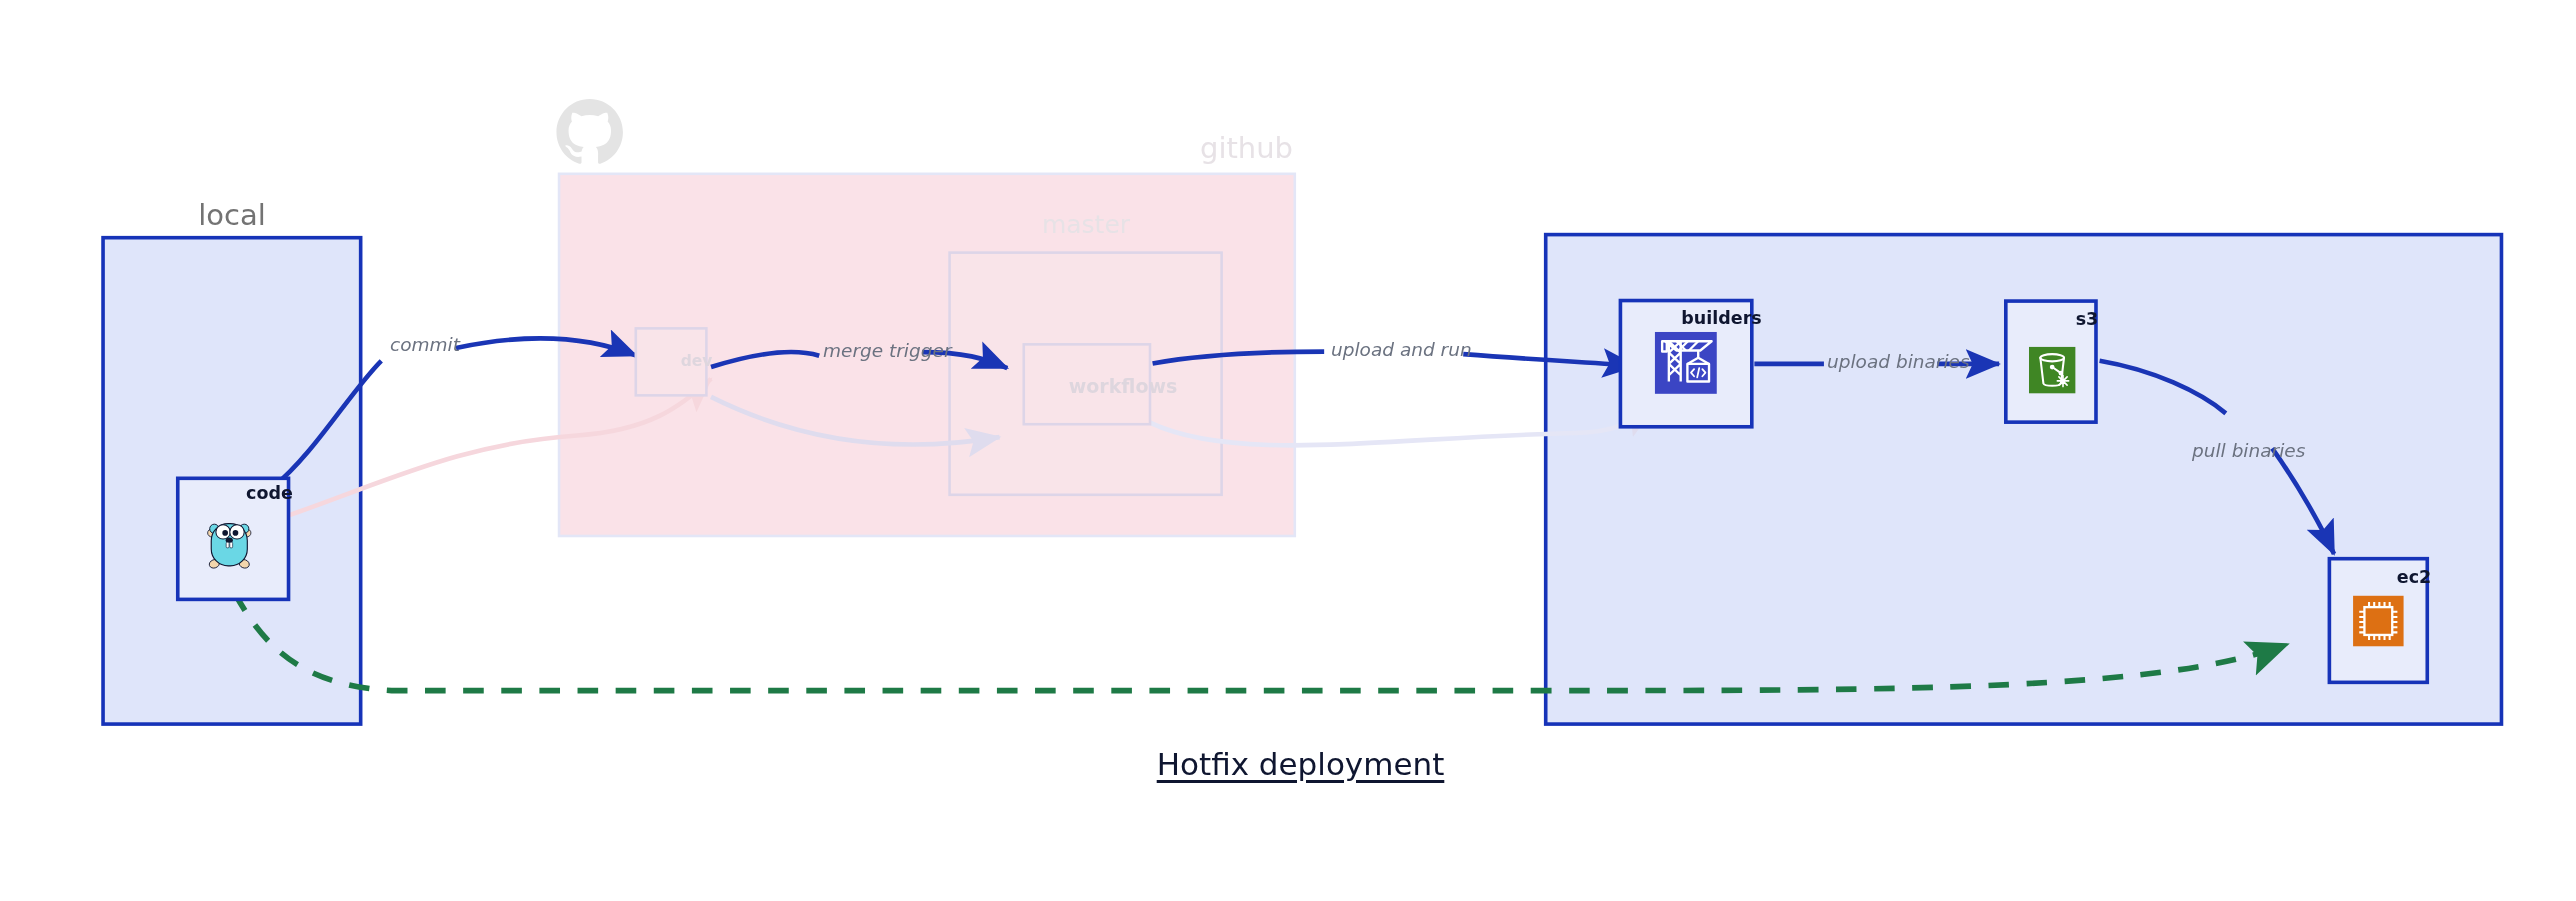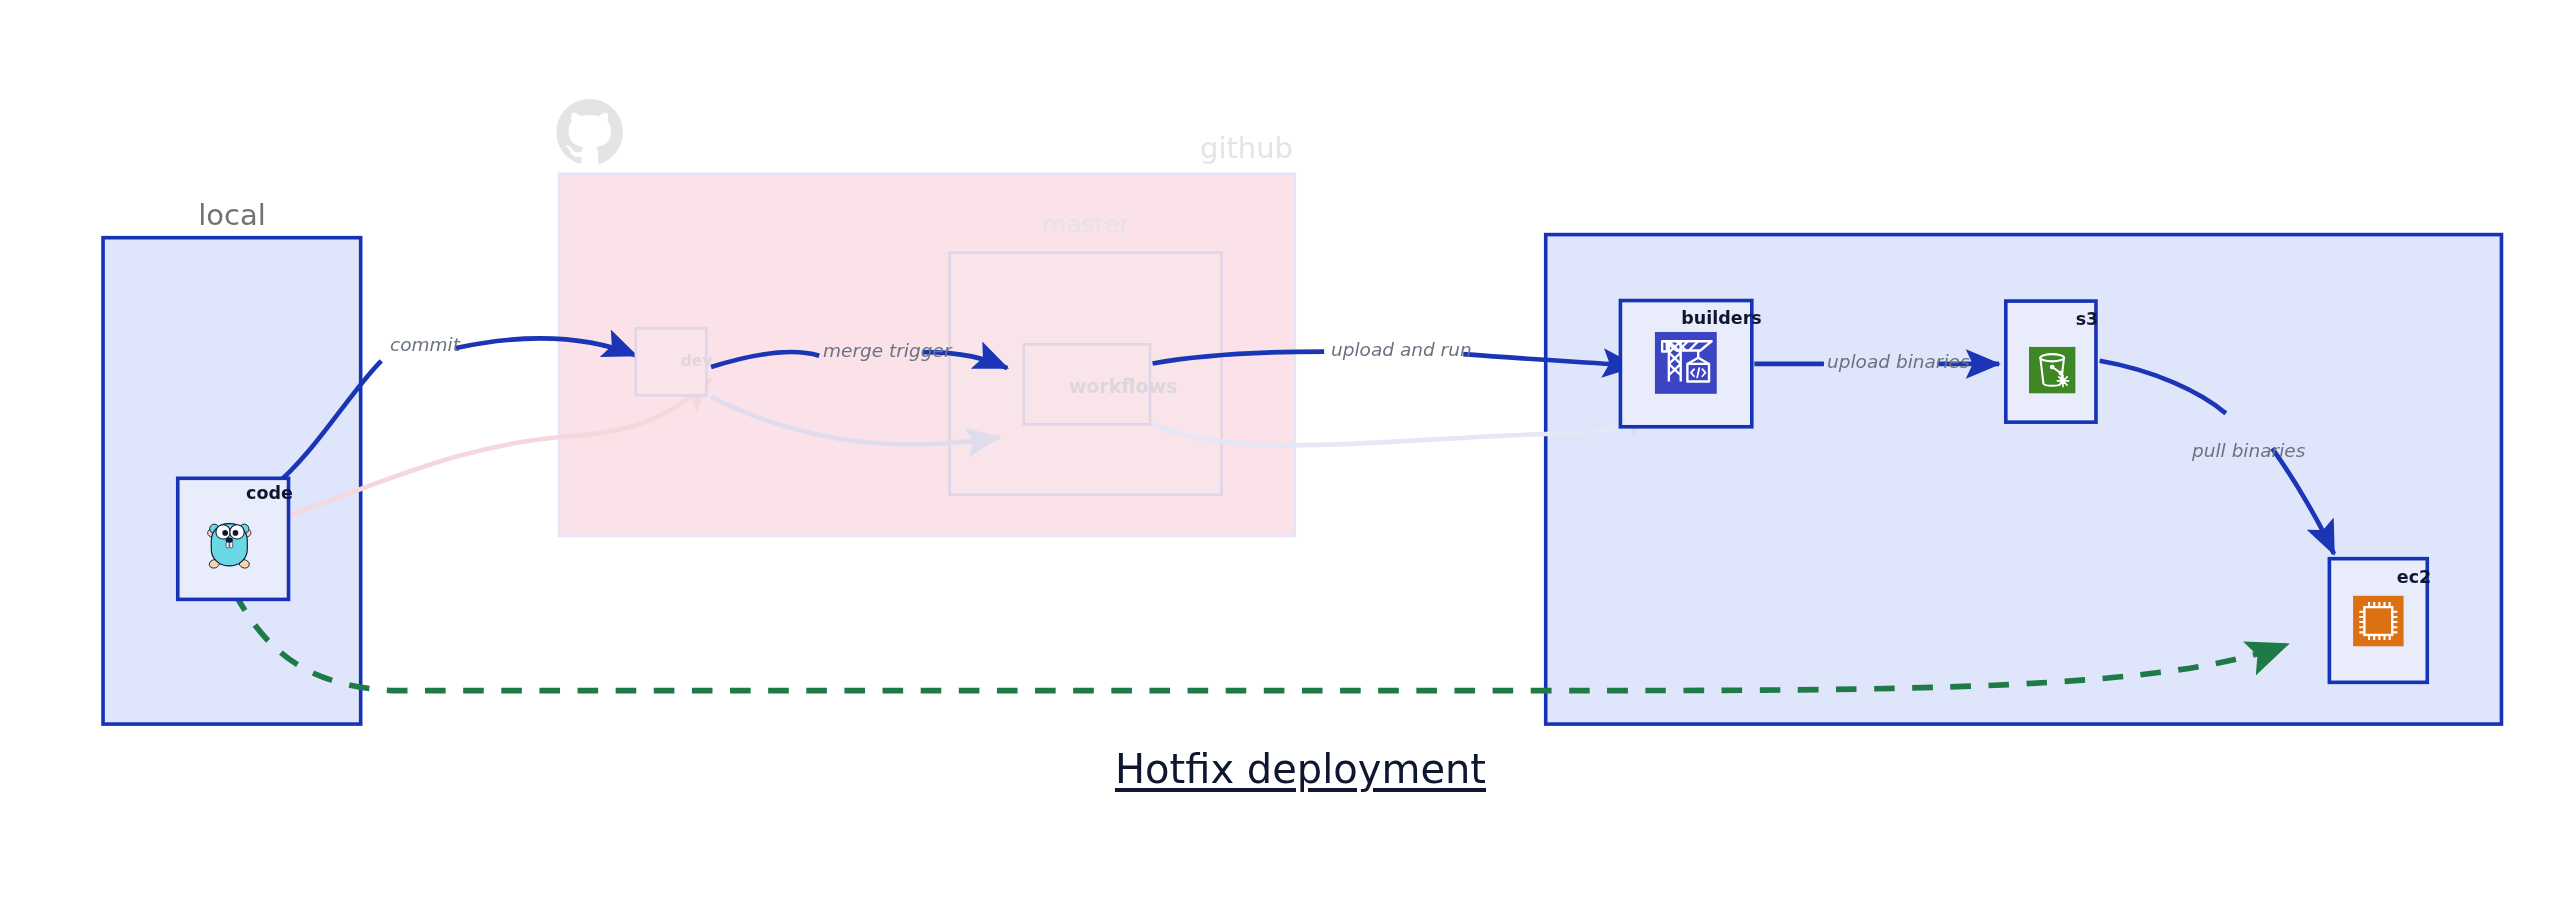--- a/index.html
+++ b/index.html
@@ -43,21 +43,21 @@
     font-family: "DejaVu Sans", sans-serif;
     font-style: italic;
     font-size: 18.5px;
     color: #6b7280;
     white-space: nowrap;
     background: transparent;
   }
   .diagram-title {
     position: absolute;
     font-family: "DejaVu Sans", sans-serif;
-    font-size: 40px;
+    font-size: 31px;
     color: #0f1630;
     text-decoration: underline;
     text-underline-offset: 5.2px;
     white-space: nowrap;
     text-align: center;
   }
 </style>
 </head>
 <body>
 

